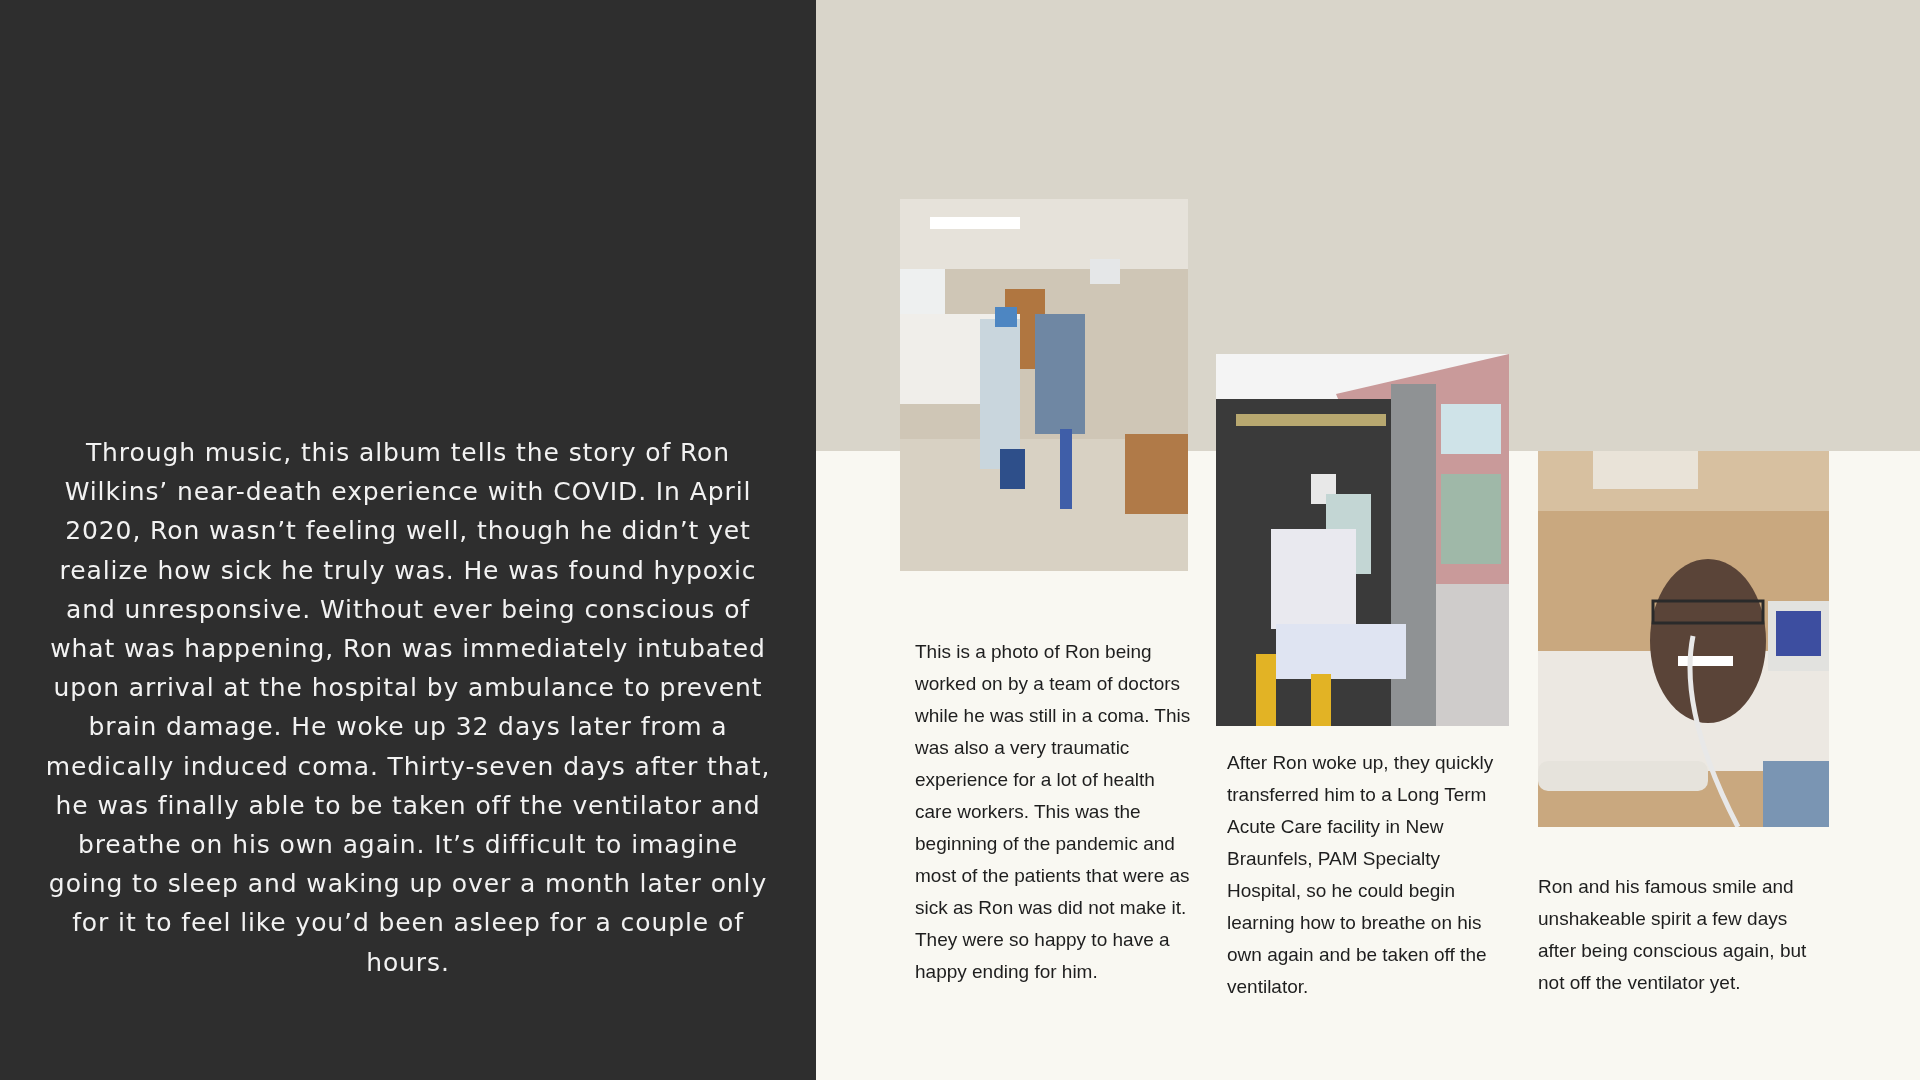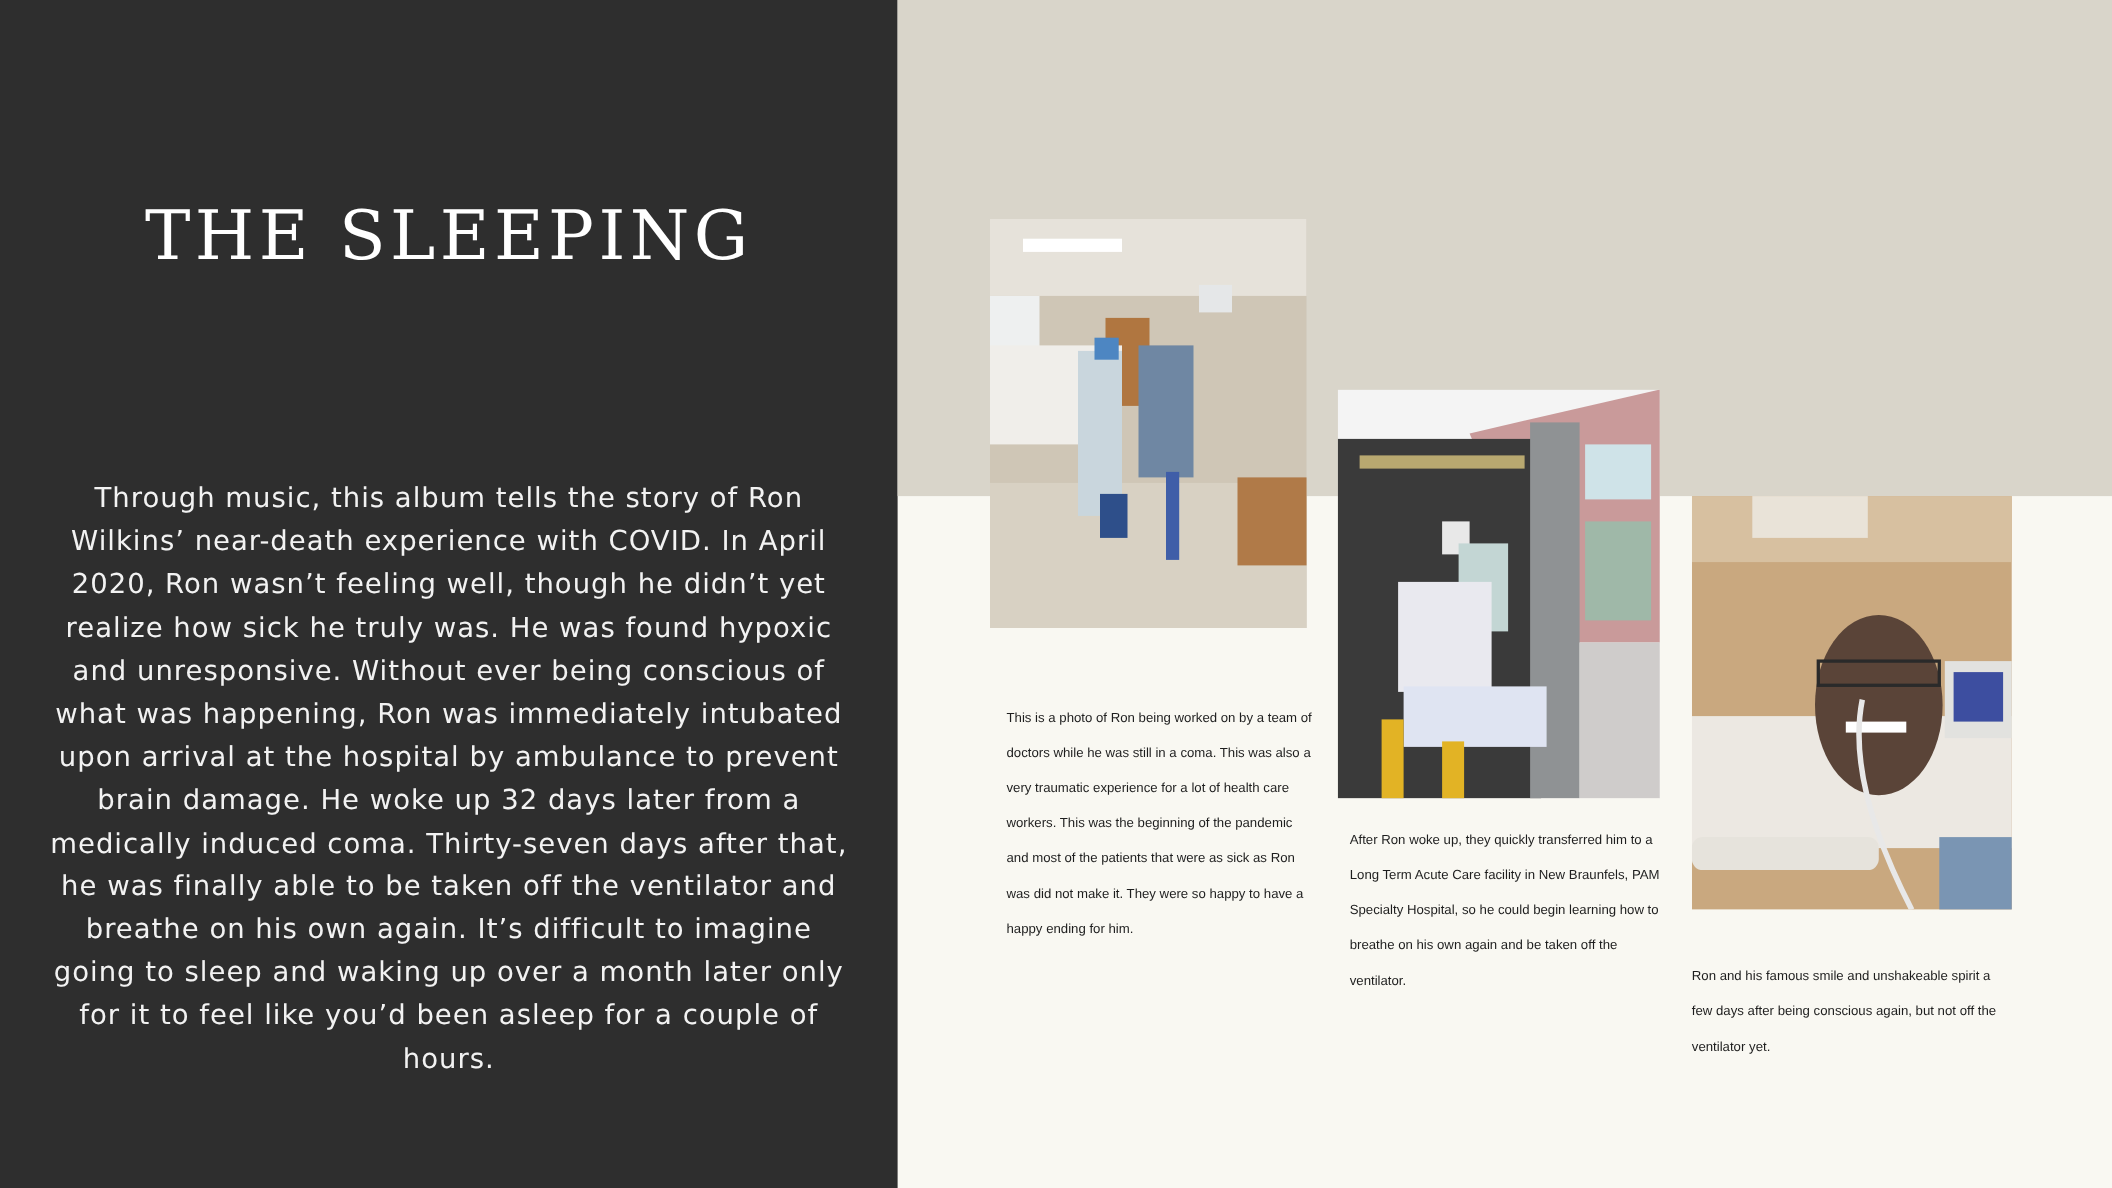--- a/index.html
+++ b/index.html
@@ -34,32 +34,31 @@
   .photo {
     position: absolute; overflow: hidden;
   }
   .photo svg { display: block; width: 100%; height: 100%; }
   #photo-1 { left: 900px; top: 199px; width: 288px; height: 372px; }
   #photo-2 { left: 1216px; top: 354px; width: 293px; height: 372px; }
   #photo-3 { left: 1538px; top: 451px; width: 291px; height: 376px; }
   .caption {
     position: absolute; color: #1e1e1e;
     font-family: "Liberation Sans", sans-serif;
-    font-size: 12px; line-height: 32px; margin: 0;
+    font-size: 19px; line-height: 32px; margin: 0;
   }
   #caption-1 { left: 915px; top: 636px; width: 280px; }
   #caption-2 { left: 1227px; top: 747px; width: 285px; }
   #caption-3 { left: 1538px; top: 871px; width: 290px; }
 </style>
 </head>
 <body>
 
 <div class="left-panel">
   <h1 class="title">
-    <span>THE SLEEPING</span>
   </h1>
   <p class="body-text">Through music, this album tells the story of Ron Wilkins’ near-death experience with COVID.  In April 2020, Ron wasn’t feeling well, though he didn’t yet realize how sick he truly was. He was found hypoxic and unresponsive. Without ever being conscious of what was happening, Ron was immediately intubated upon arrival at the hospital by ambulance to prevent brain damage. He woke up 32 days later from a medically induced coma. Thirty-seven days after that, he was finally able to be taken off the ventilator and breathe on his own again. It’s difficult to imagine going to sleep and waking up over a month later only for it to feel like you’d been asleep for a couple of hours.</p>
 </div>
 
 <div class="top-band"></div>
 
 <div class="photo" id="photo-1">
   <svg viewBox="0 0 288 372" preserveAspectRatio="none">
     <rect x="0" y="0" width="288" height="372" fill="#cfc6b6"></rect>
     <rect x="0" y="0" width="288" height="70" fill="#e6e2da"></rect>

